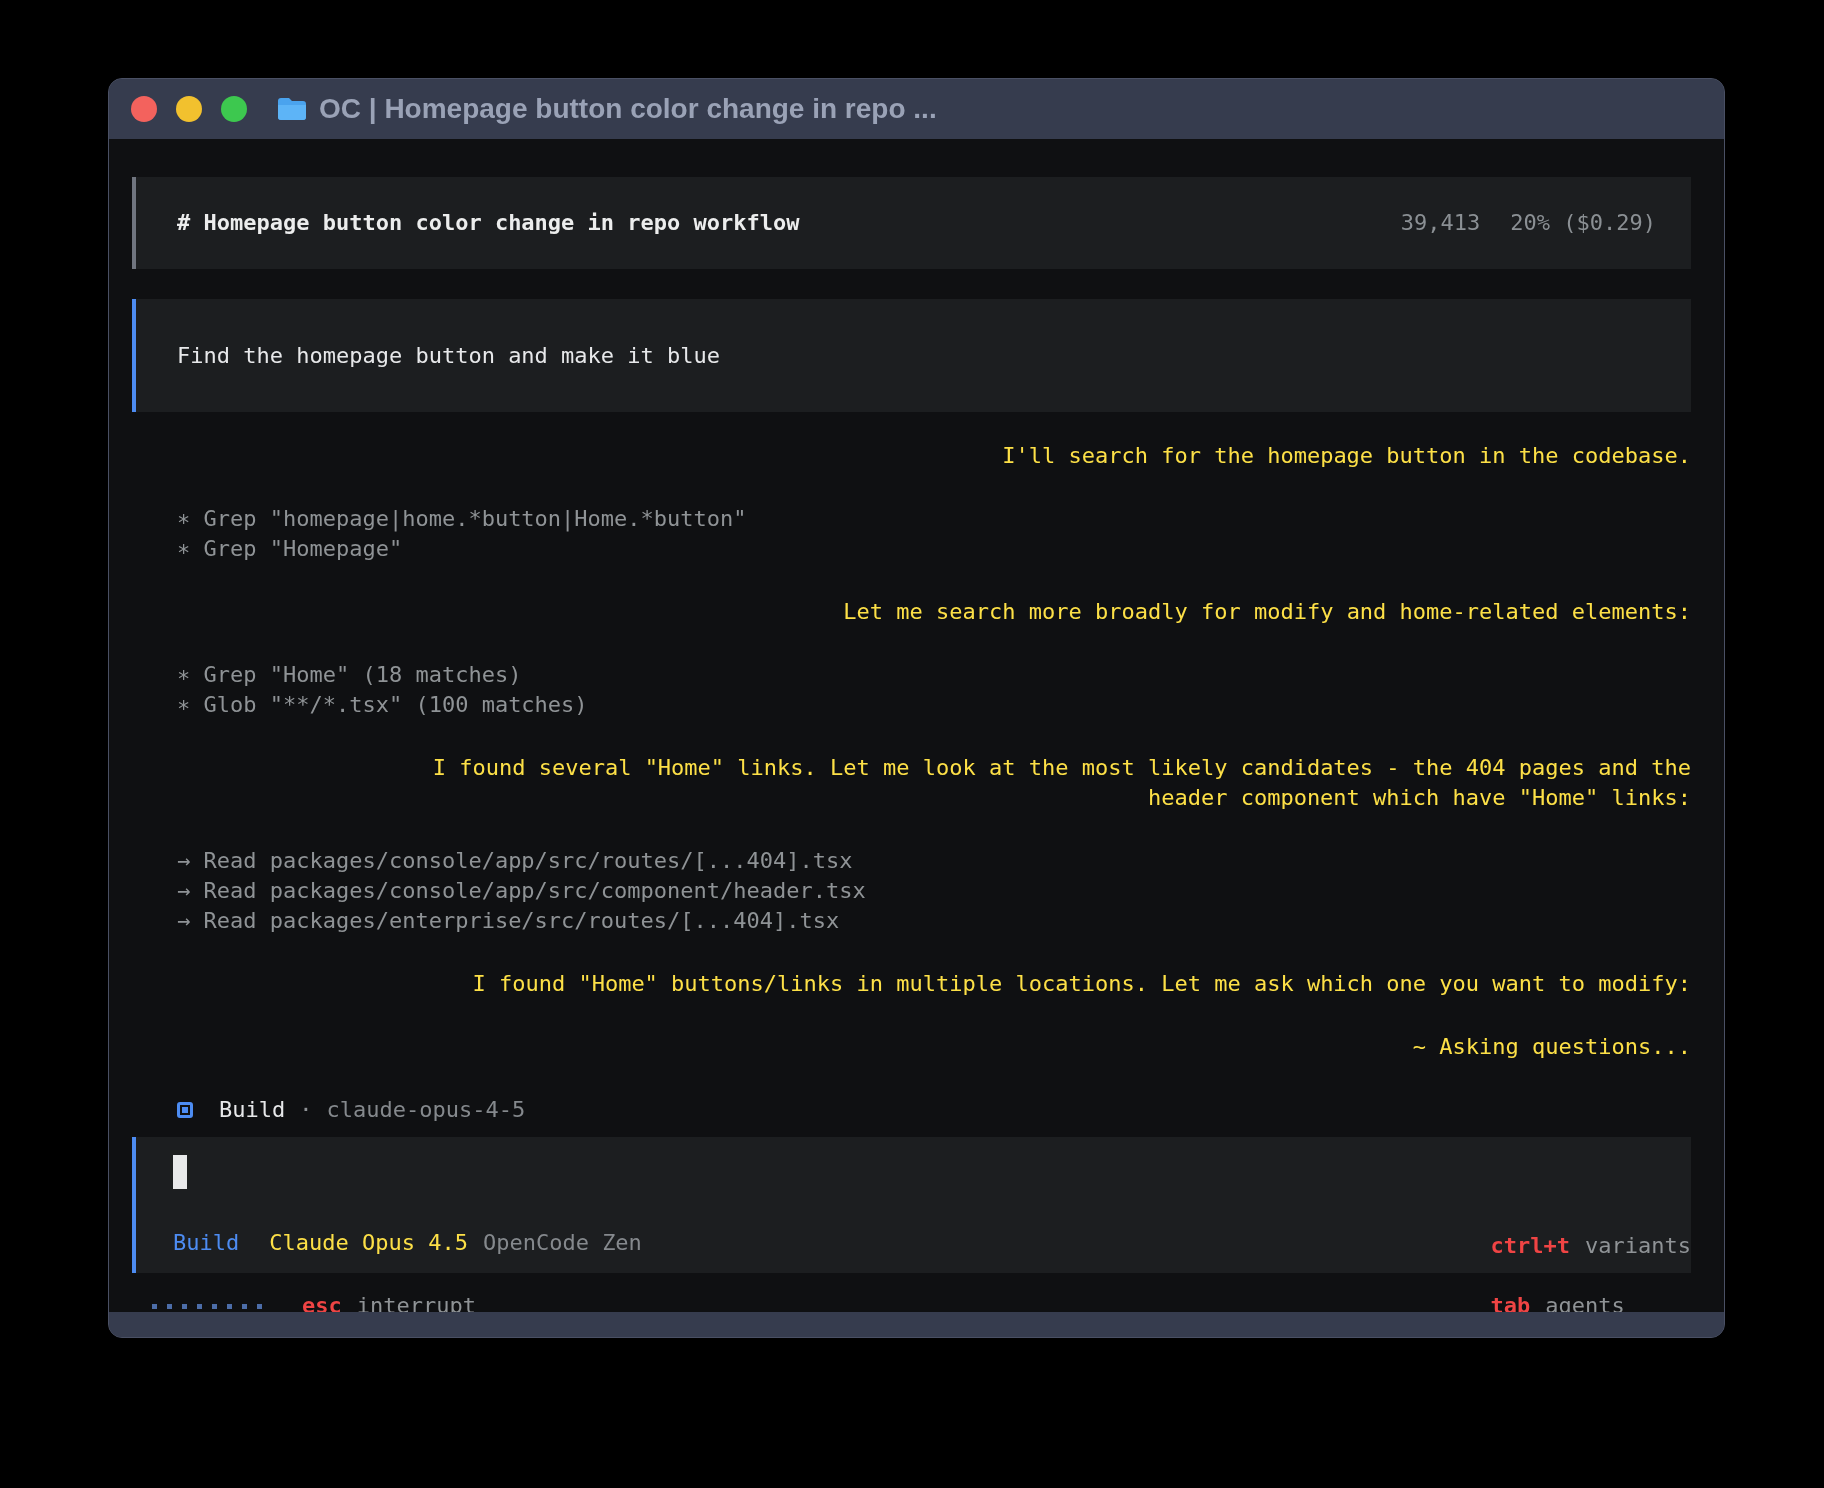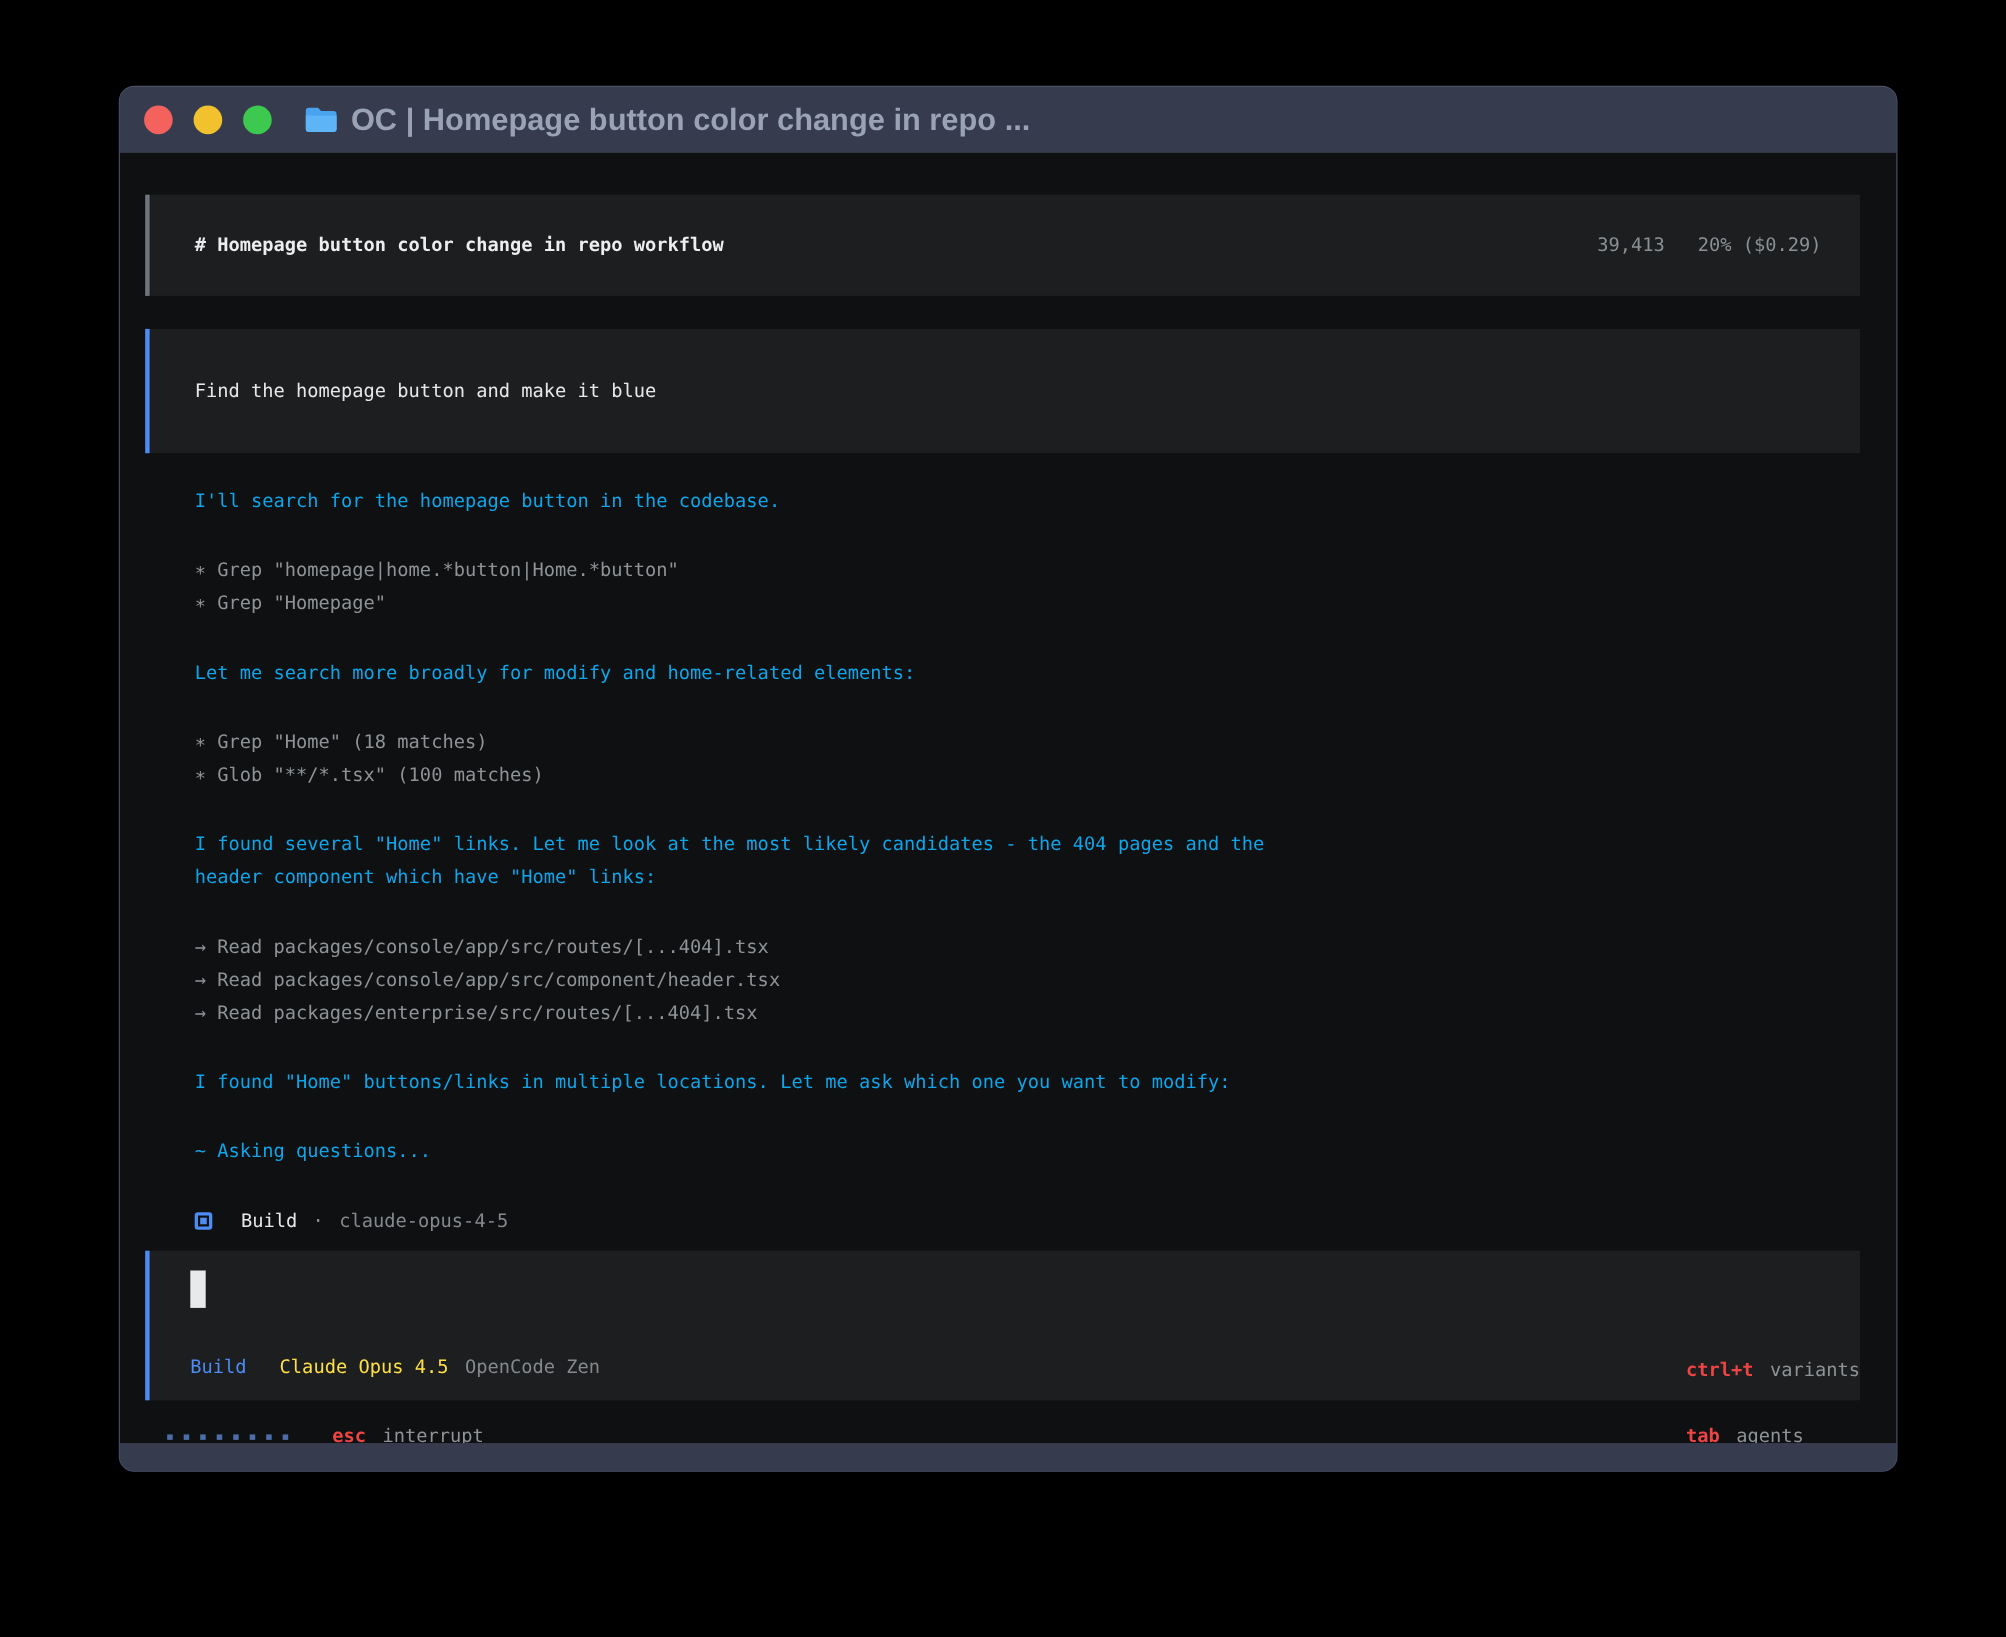--- a/index.html
+++ b/index.html
@@ -40,21 +40,21 @@
   .folder{margin-left:11px;margin-right:12px;display:flex;align-items:center;flex:0 0 auto;}
   .wtitle{
     font-family:"Liberation Sans",sans-serif;
     font-weight:bold;font-size:28px;color:#9aa2b6;
     white-space:nowrap;overflow:hidden;
   }
   .content{
     flex:1 1 auto;
     background:#0f1012;
     padding:38px 33px 0 23px;
-    font-size:17px;line-height:30px;
+    font-size:22px;line-height:30px;
     overflow:hidden;
   }
   .bottombar{height:25px;flex:0 0 25px;background:var(--frame);}
 
   .box{
     border-left:4px solid #70757f;
     background:#1c1e20;
     width:100%;
   }
   .header-box{
@@ -68,21 +68,21 @@
     border-left-color:var(--accent-blue);
     height:113px;margin-bottom:29px;
     display:flex;align-items:center;
     padding:0 35px 0 41px;
     color:#e7e8ea;white-space:pre;
   }
   #conversation{padding-left:45px;}
   .block{margin-bottom:33px;}
   .block:last-child{margin-bottom:0;}
   .line{height:30px;line-height:30px;white-space:pre;}
-  .block.text .line{color:#0ea5e9;}
+  .block.text .line{color:#fde047;text-align:right;}
   .block.tool .line{color:#8f9396;}
   .block.agent{display:flex;align-items:center;height:30px;}
   .agent-icon{
     width:16px;height:16px;border:3px solid var(--accent-blue);border-radius:3px;
     display:flex;align-items:center;justify-content:center;
     margin-right:26px;flex:0 0 auto;
   }
   .agent-icon-inner{width:6px;height:6px;background:var(--accent-blue);}
   .agent-label{color:#e7e8ea;margin-right:14px;}
   .agent-sep{color:#8f9396;margin-right:14px;}

